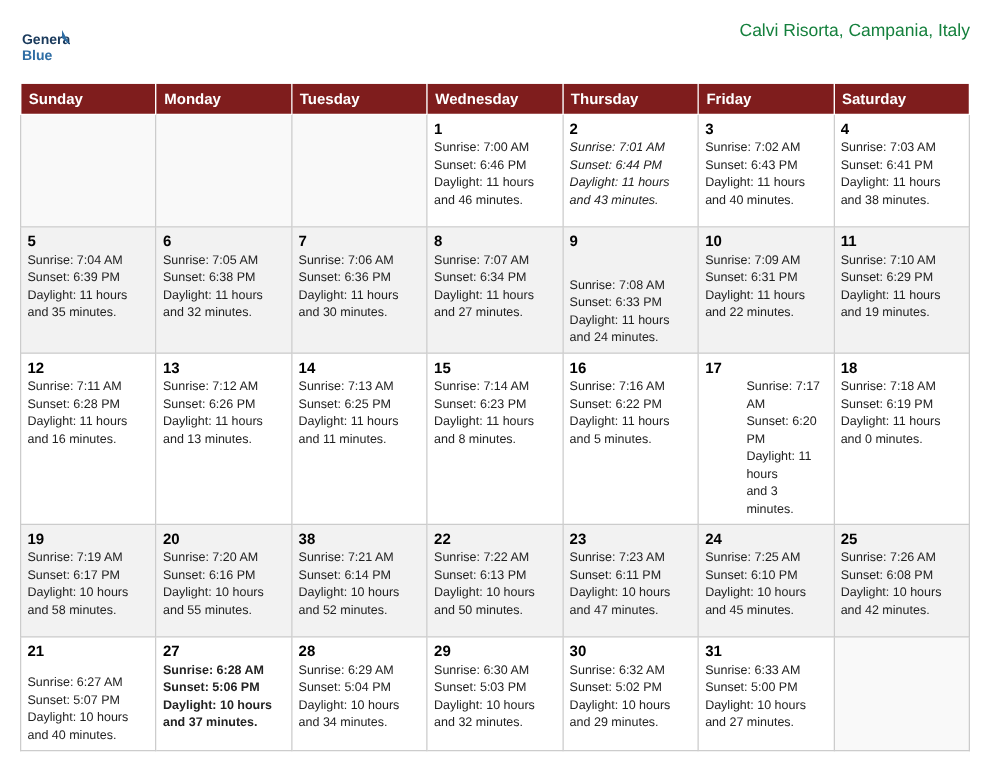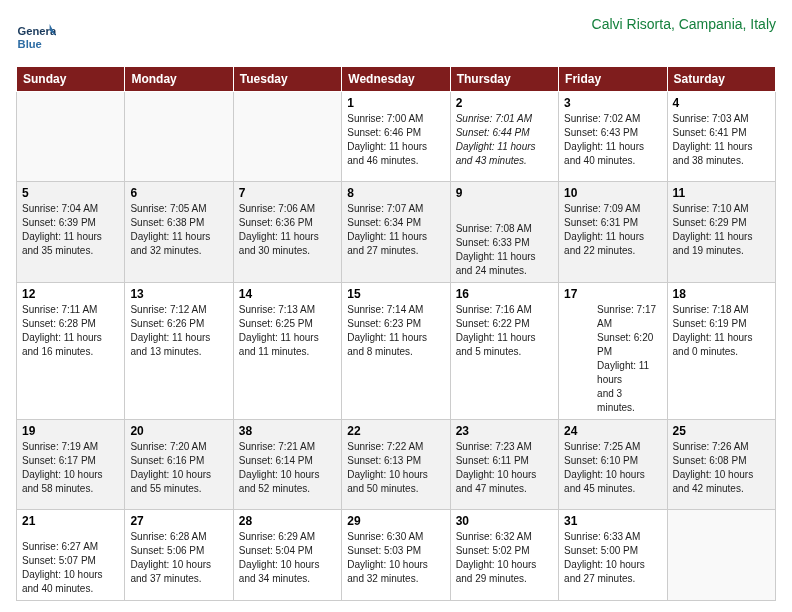--- a/index.html
+++ b/index.html
@@ -299,21 +299,21 @@
       <tr>
         <td>
           <span class="day-num">21</span>
           <div class="day-info" style="white-space: pre-line; margin-top: 12px;">Sunrise: 6:27 AM
 Sunset: 5:07 PM
 Daylight: 10 hours
 and 40 minutes.</div>
         </td>
         <td>
           <span class="day-num">27</span>
-          <div class="day-info" style="white-space: pre-line;">Sunrise: 6:28 AM
+          <div class="day-info" style="white-space: pre-line; font-weight: bold;">Sunrise: 6:28 AM
 Sunset: 5:06 PM
 Daylight: 10 hours
 and 37 minutes.</div>
         </td>
         <td>
           <span class="day-num">28</span>
           <div class="day-info" style="white-space: pre-line;">Sunrise: 6:29 AM
 Sunset: 5:04 PM
 Daylight: 10 hours
 and 34 minutes.</div>

